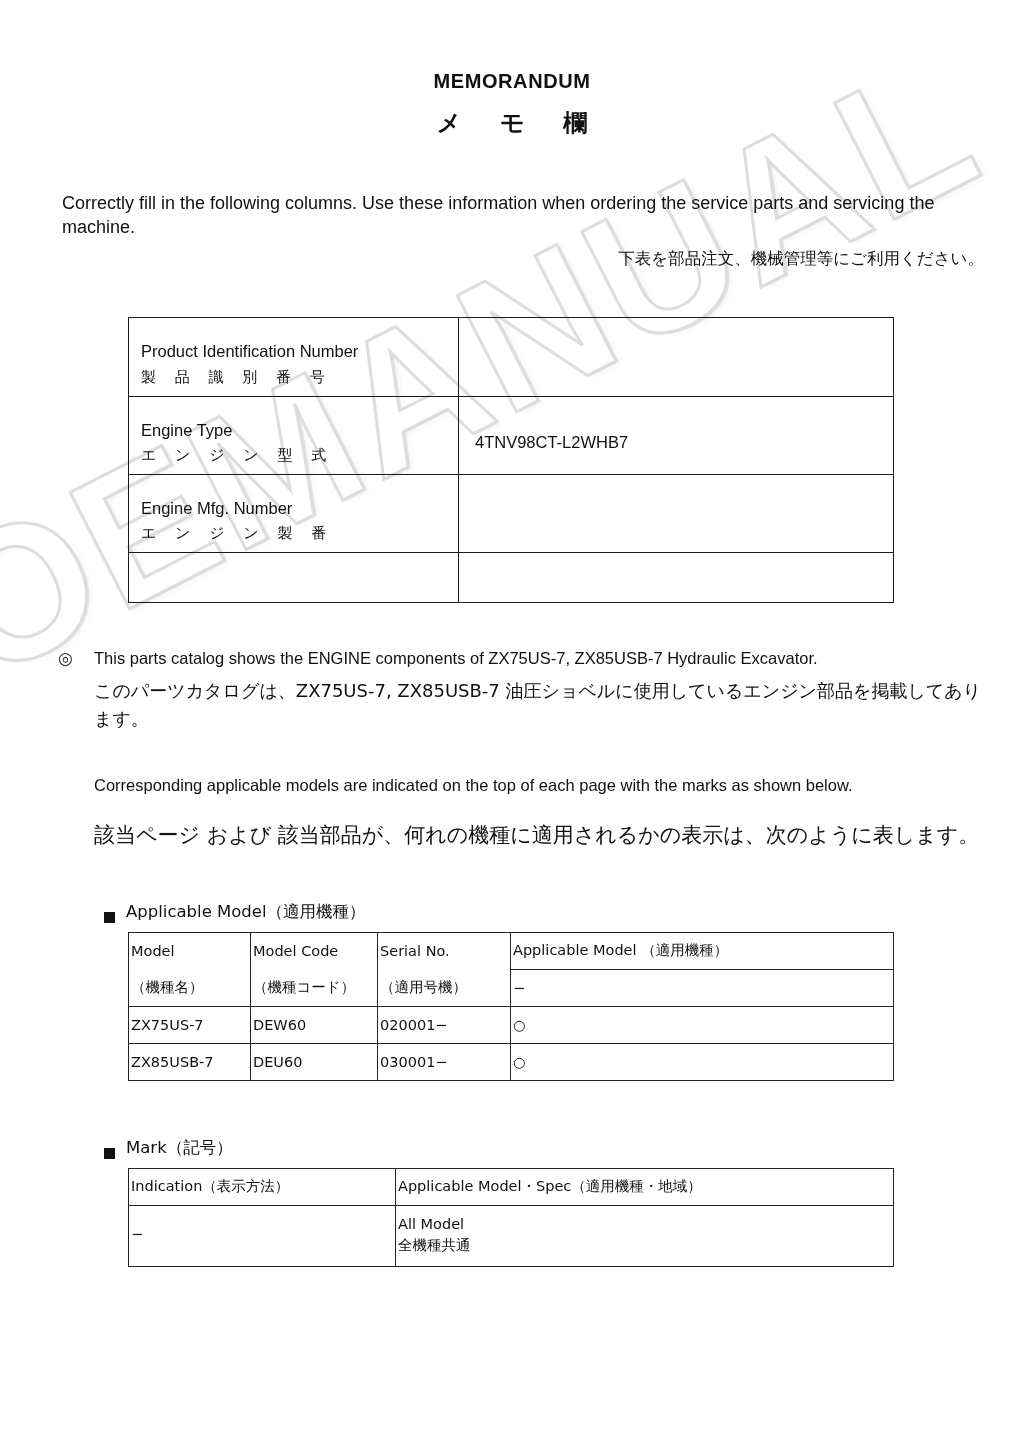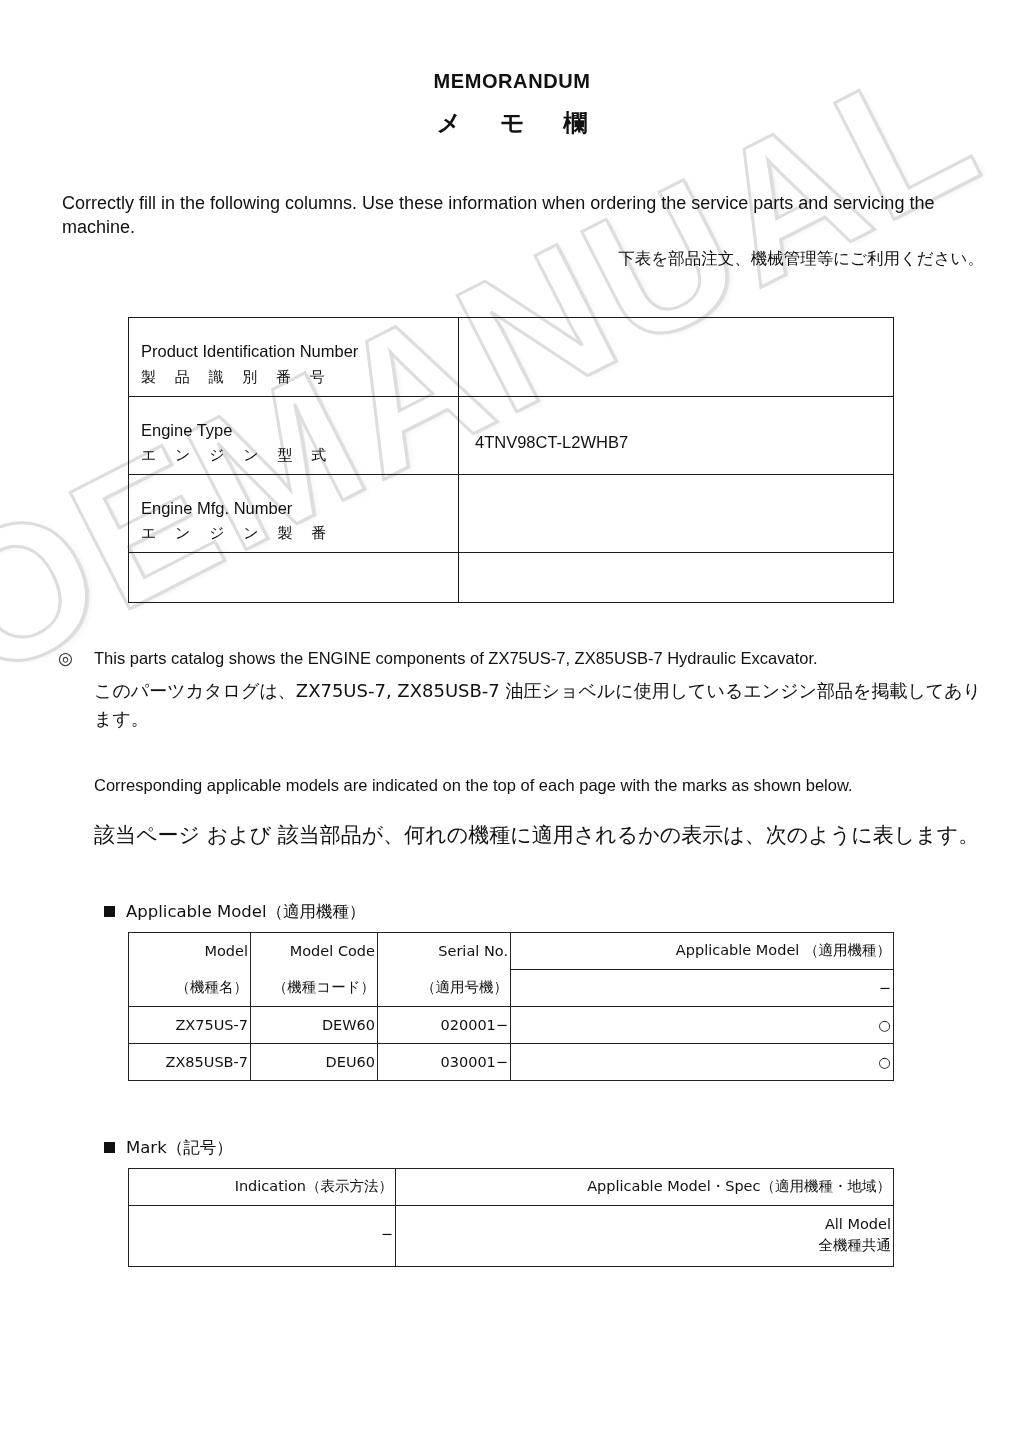--- a/index.html
+++ b/index.html
@@ -159,21 +159,21 @@
     padding-right: 40px;
   }
   .note2 .note-en { font-size: 16.5px; }
   .note2 .note-jp { font-size: 21px; margin-top: 22px; }
 
   
   .section-head {
     margin-top: 48px;
     margin-left: 104px;
     display: flex;
-    align-items: center;
+    align-items: flex-end;
     font-size: 16.5px;
     font-family: "DejaVu Sans", "Liberation Sans", sans-serif;
   }
   .sq-bullet {
     width: 11px;
     height: 11px;
     background: #111;
     display: inline-block;
     margin-right: 11px;
   }
@@ -182,21 +182,21 @@
   table.grid {
     border-collapse: collapse;
     margin-left: 128px;
     margin-top: 9px;
     width: 766px;
     table-layout: fixed;
   }
   table.grid th,
   table.grid td {
     border: 1.1px solid #222;
-    text-align: right;
+    text-align: left;
     font-size: 14.5px;
     font-weight: normal;
     padding: 5px 2px;
     height: 26px;
     font-family: "DejaVu Sans", "Liberation Sans", sans-serif;
   }
   table.grid td.sub { height: 26px; }
   table.grid .cw-model { width: 117px; }
   table.grid .cw-code  { width: 122px; }
   table.grid .cw-serial{ width: 128px; }

